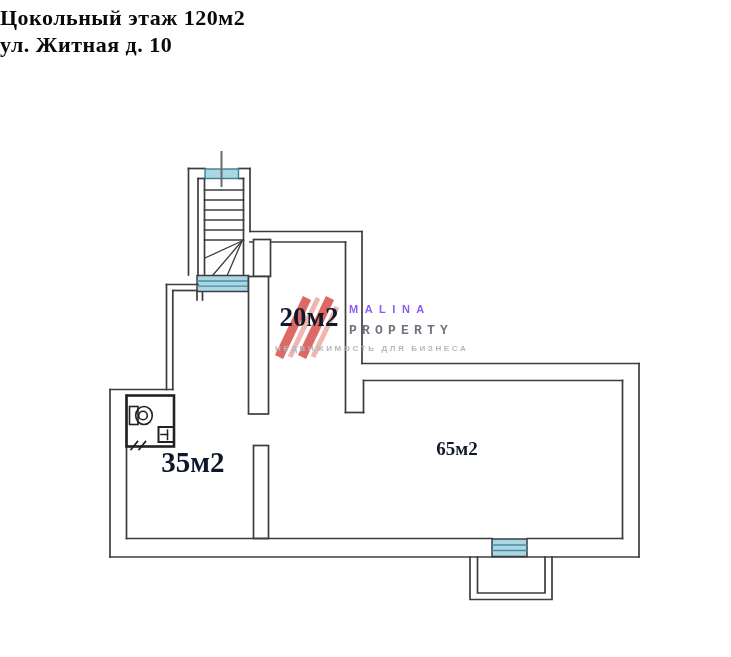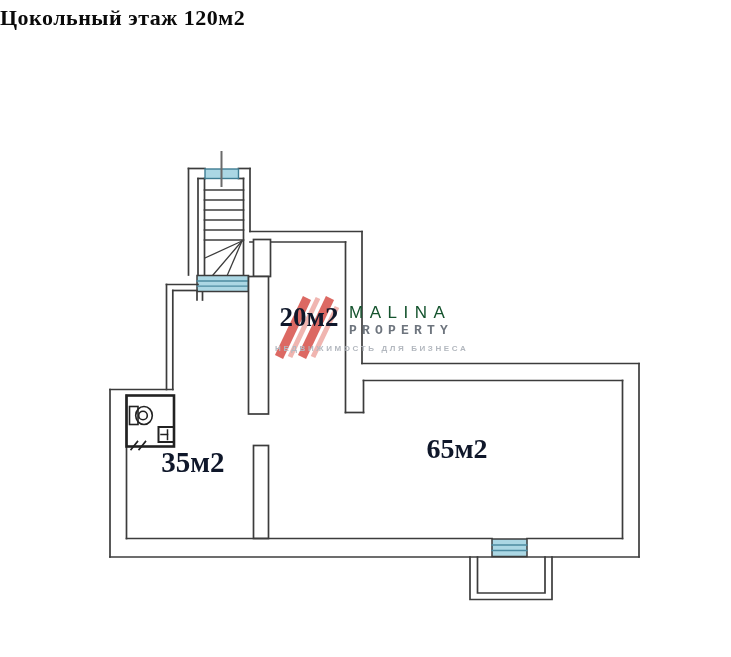--- a/index.html
+++ b/index.html
@@ -24,22 +24,22 @@
     font-weight:bold;
     font-size:28px;
     color:#0f172a;
     white-space:nowrap;
   }
   .plan-svg{position:absolute;left:0;top:0;}
   .logo{position:absolute;left:0;top:0;width:731px;height:657px;pointer-events:none;}
   .logo-line1{
     position:absolute;left:349px;top:303px;
     font-family:"Liberation Sans", sans-serif;
-    font-weight:normal;font-size:17px;
-    letter-spacing:6.5px;color:#14532d;white-space:nowrap;
+    font-weight:bold;font-size:11px;
+    letter-spacing:6.5px;color:#8b5cf6;white-space:nowrap;
   }
   .logo-line2{
     position:absolute;left:349px;top:323px;
     font-family:Liberation Mono, monospace;
     font-weight:bold;font-size:13px;
     letter-spacing:5.2px;color:#6e757e;white-space:nowrap;
   }
   .logo-tagline{
     position:absolute;left:275px;top:344px;
     font-family:"Liberation Sans", sans-serif;
@@ -181,19 +181,20 @@
         <line x1="313" y1="357" x2="337" y2="307" stroke="#f0b5b0" stroke-width="5"></line>
       </g>
     </svg>
     <div class="logo-line1">MALINA</div>
     <div class="logo-line2">PROPERTY</div>
     <div class="logo-tagline">НЕДВИЖИМОСТЬ ДЛЯ БИЗНЕСА</div>
   </div>
 
   <div class="title">
     <div>Цокольный этаж 120м2</div>
+    <div>ул. Житная д. 10</div>
   </div>
 
   <div class="room-label" style="left:309px;top:317px;font-size:27px;">20м2</div>
   <div class="room-label" style="left:193px;top:462px;font-size:29px;">35м2</div>
-  <div class="room-label" style="left:457px;top:449px;font-size:28px;">65м2</div>
+  <div class="room-label" style="left:457px;top:449px;font-size:19px;">65м2</div>
 
 </div>
 
 </body></html>

